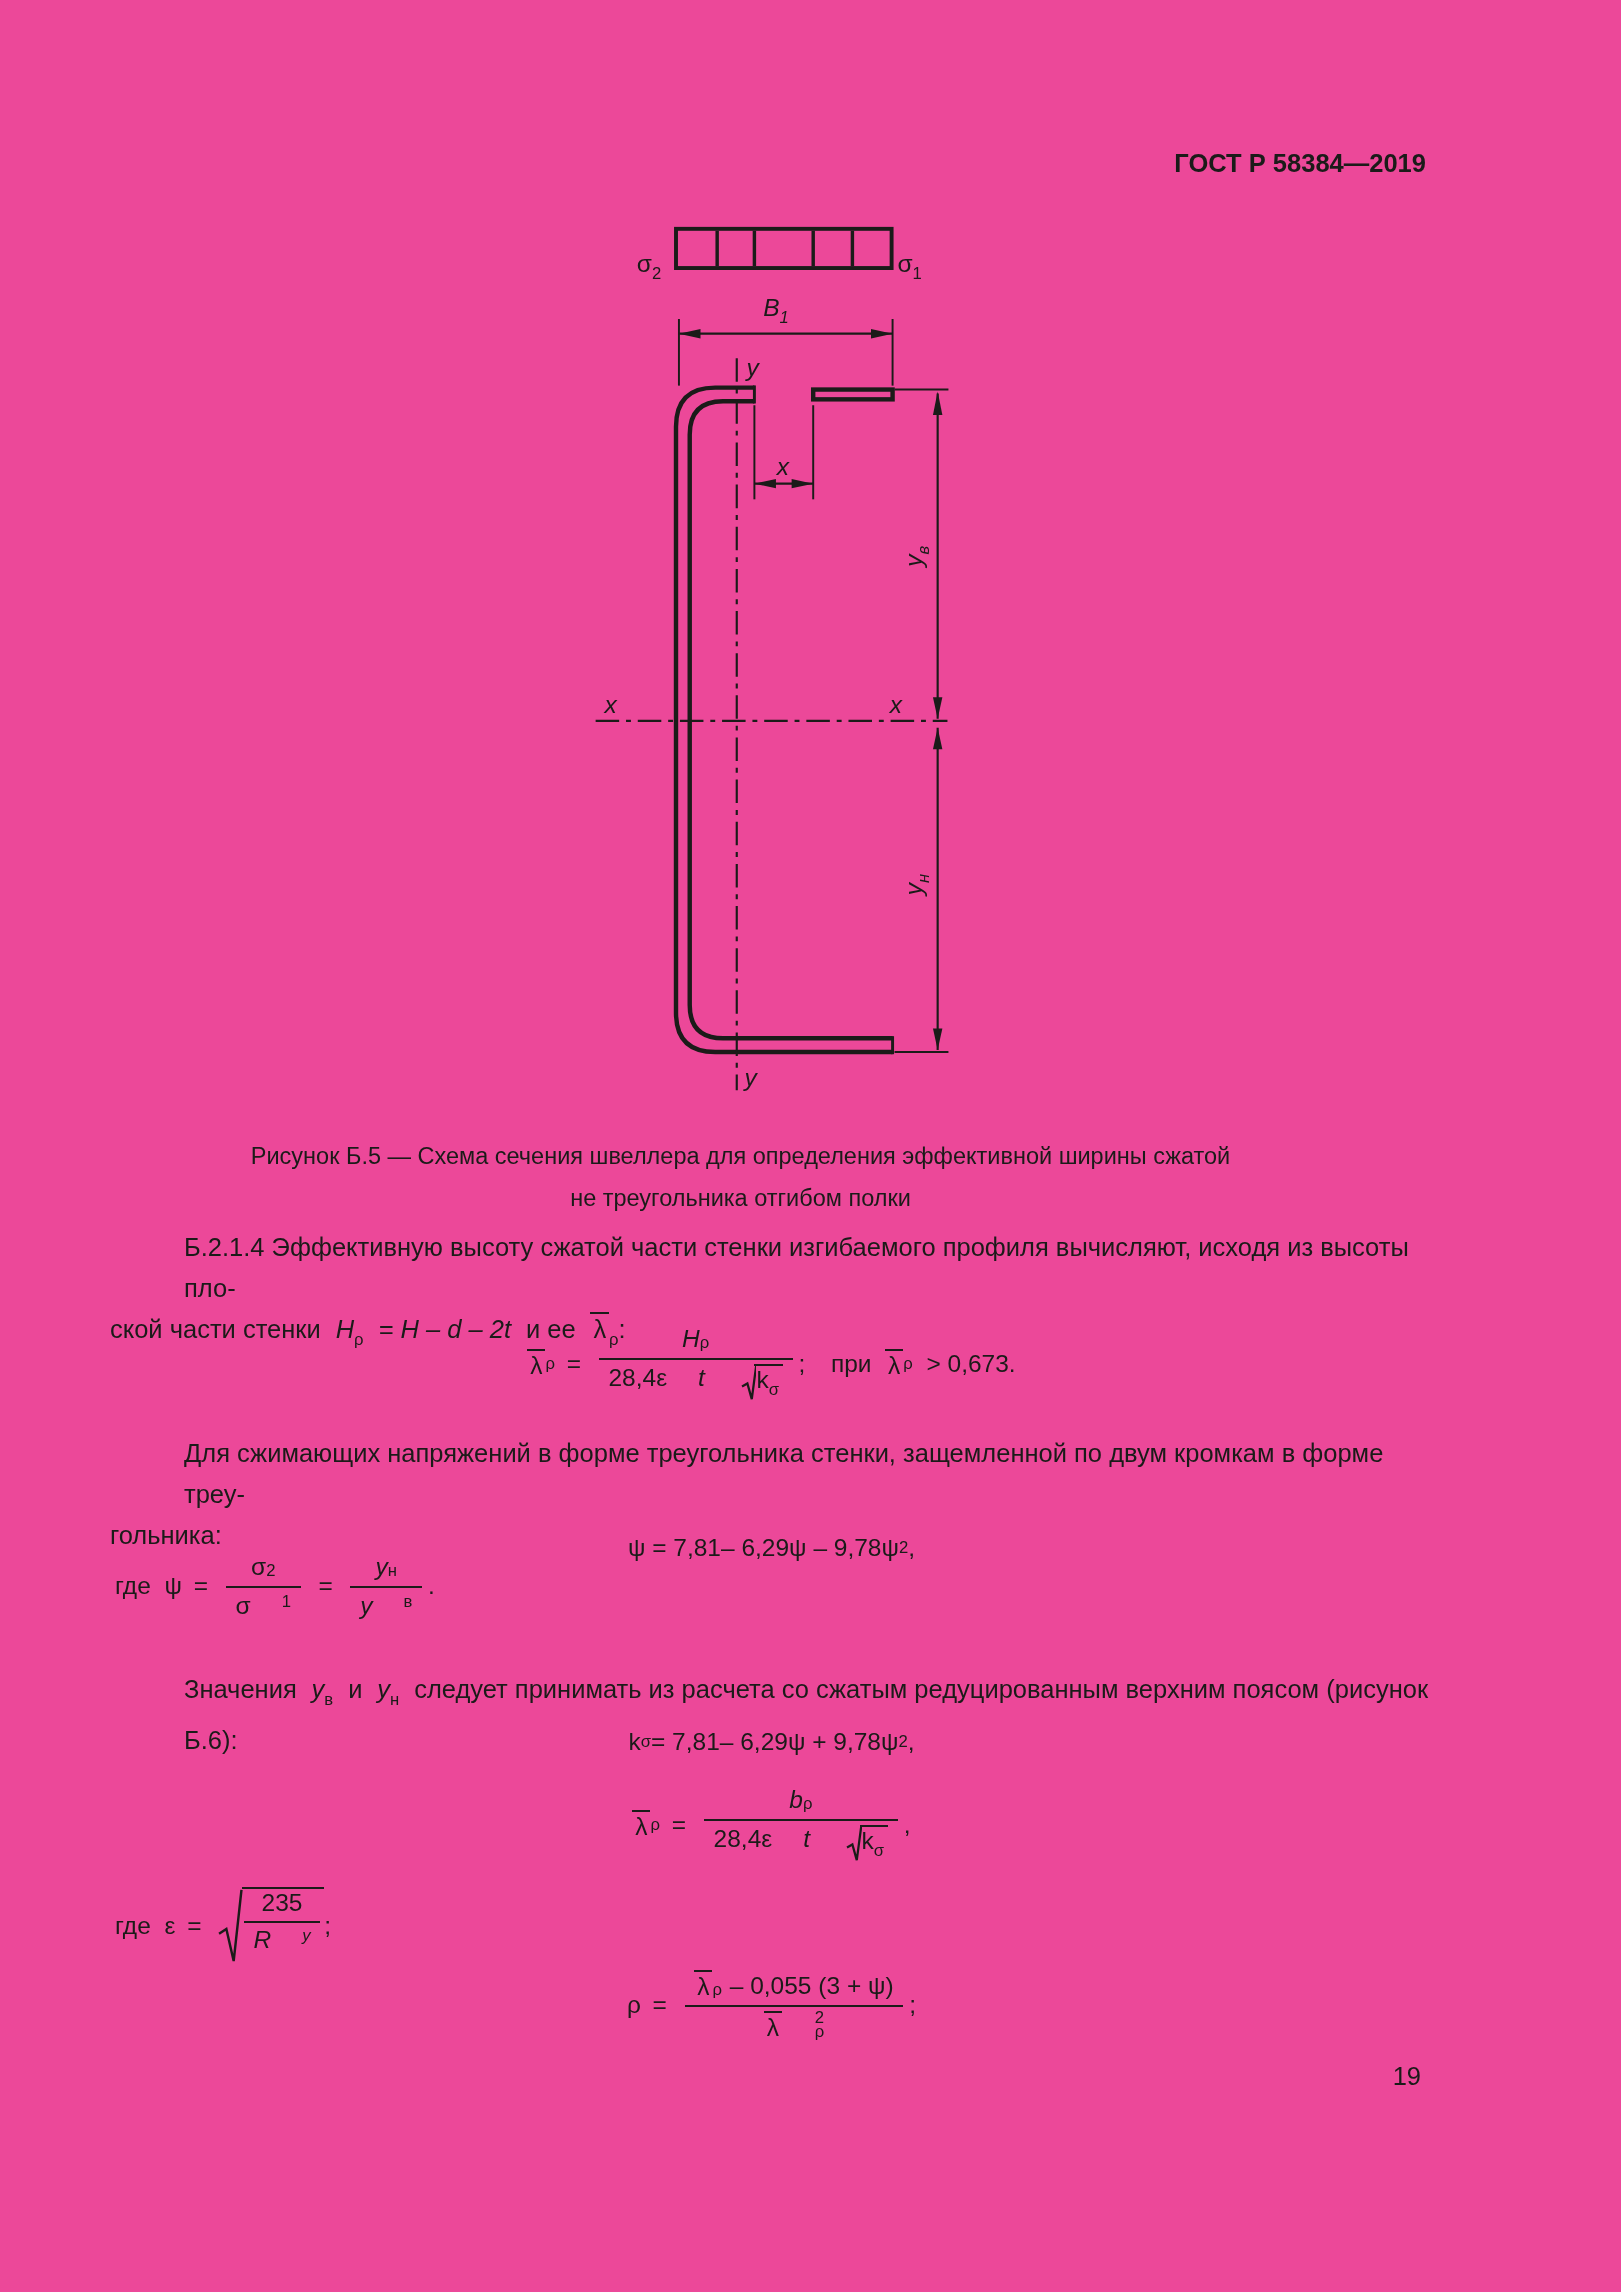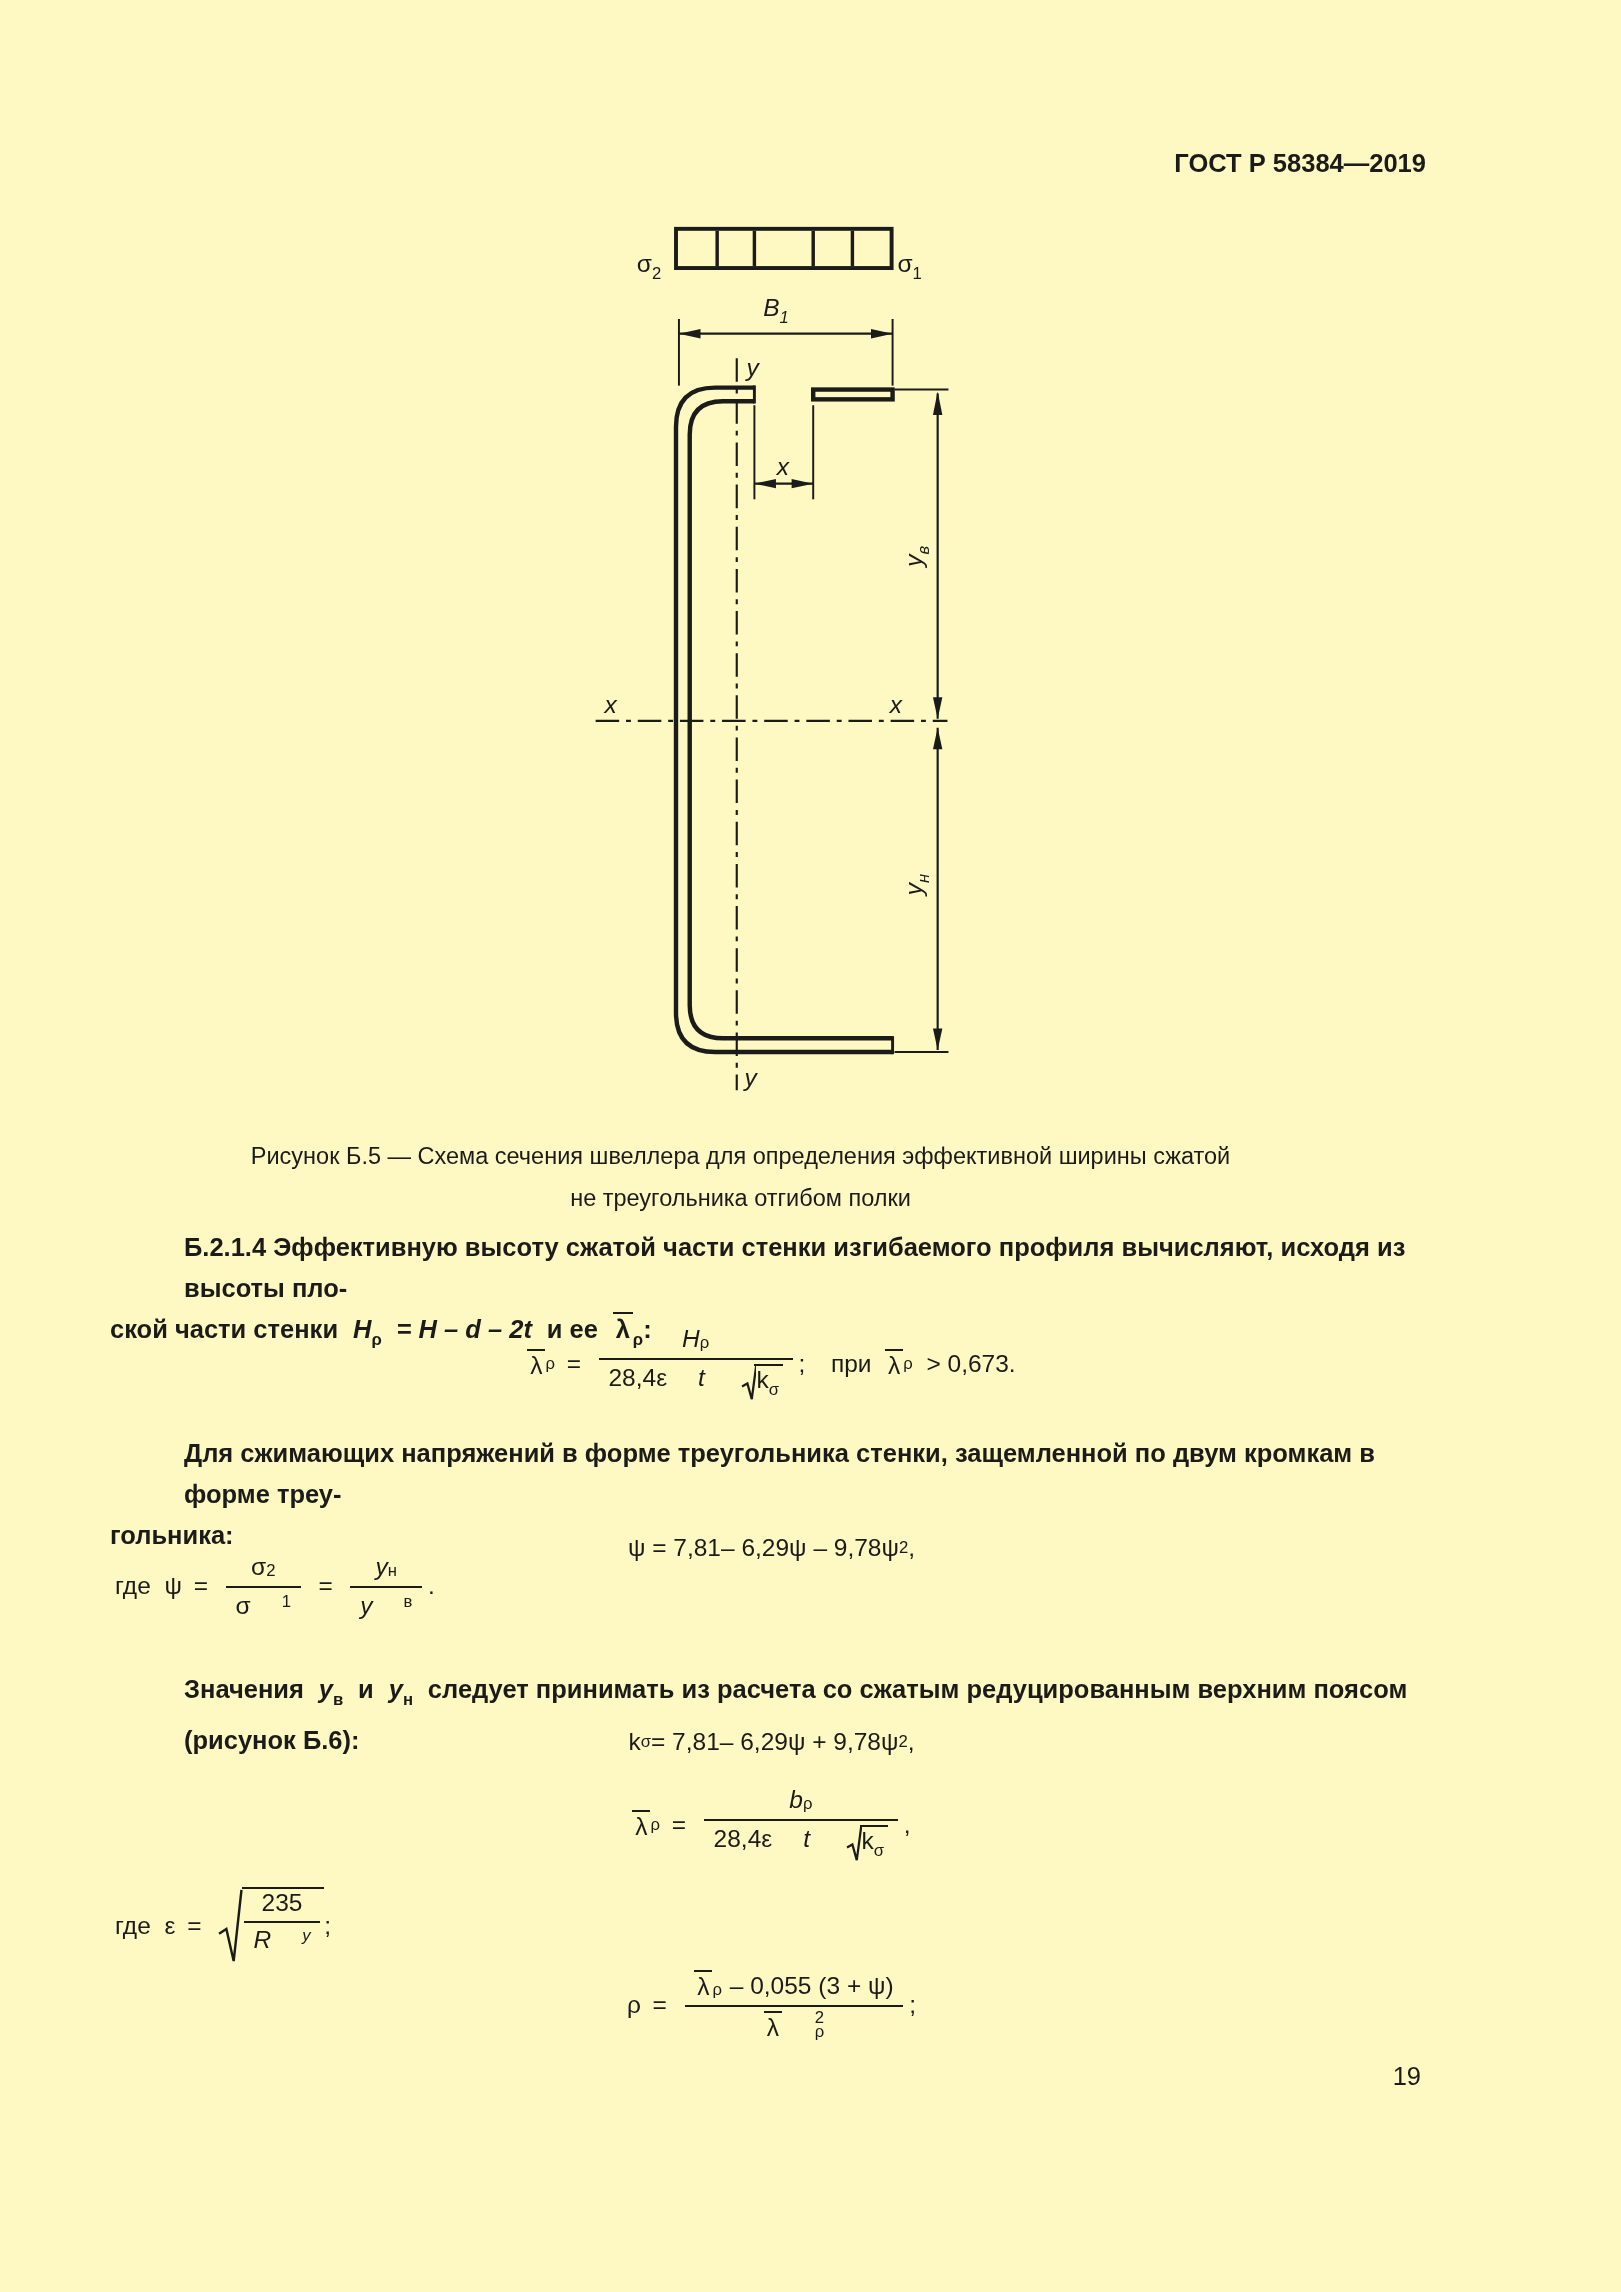--- a/index.html
+++ b/index.html
@@ -1,25 +1,25 @@
 <!DOCTYPE html>
 <html><head>
 <meta charset="utf-8">
 <style>
   html,body{margin:0;padding:0;background:#dcdcda;}
-  .page{position:relative;width:1621px;height:2293px;background:#fef9c3;
+  .page{position:relative;width:1621px;height:2293px;background:#ec4899;
         font-family:"Liberation Sans","DejaVu Sans",sans-serif;color:#1b1b19;overflow:hidden;}
   .hdr{position:absolute;top:149px;right:195px;font-size:25.5px;font-weight:bold;}
   svg.fig{position:absolute;left:529px;top:221px;}
   svg.fig text{font-family:"Liberation Sans","DejaVu Sans",sans-serif;font-size:25px;fill:#1b1b19;}
   .svgsub{font-size:17px;}
   .svgit{font-style:italic;}
   .cap{position:absolute;left:74px;top:1135px;width:1333px;text-align:center;
        font-size:23.5px;line-height:42px;}
-  .para{position:absolute;left:110px;width:1325px;font-size:25.5px;line-height:41px;font-weight:bold;}
+  .para{position:absolute;left:110px;width:1325px;font-size:25.5px;line-height:41px;}
   .ind{padding-left:74px;}
   .frm{position:absolute;left:98px;width:1347px;display:flex;justify-content:center;
        align-items:center;font-size:24.5px;white-space:nowrap;}
   .frmL{position:absolute;left:115px;display:flex;align-items:center;font-size:24.5px;white-space:nowrap;}
   .pgnum{position:absolute;top:2062px;right:200px;font-size:25.5px;}
   .it{font-style:italic;}
   .sb{font-size:16.7px;vertical-align:-6.9px;}
   .sp{font-size:16.7px;vertical-align:10.8px;}
   .ov{display:inline-block;line-height:1.05;border-top:2.4px solid #1b1b19;padding:2px 2.9px 0;}
   .frac{display:inline-flex;flex-direction:column;align-items:center;margin:0 5.9px;vertical-align:middle;}

